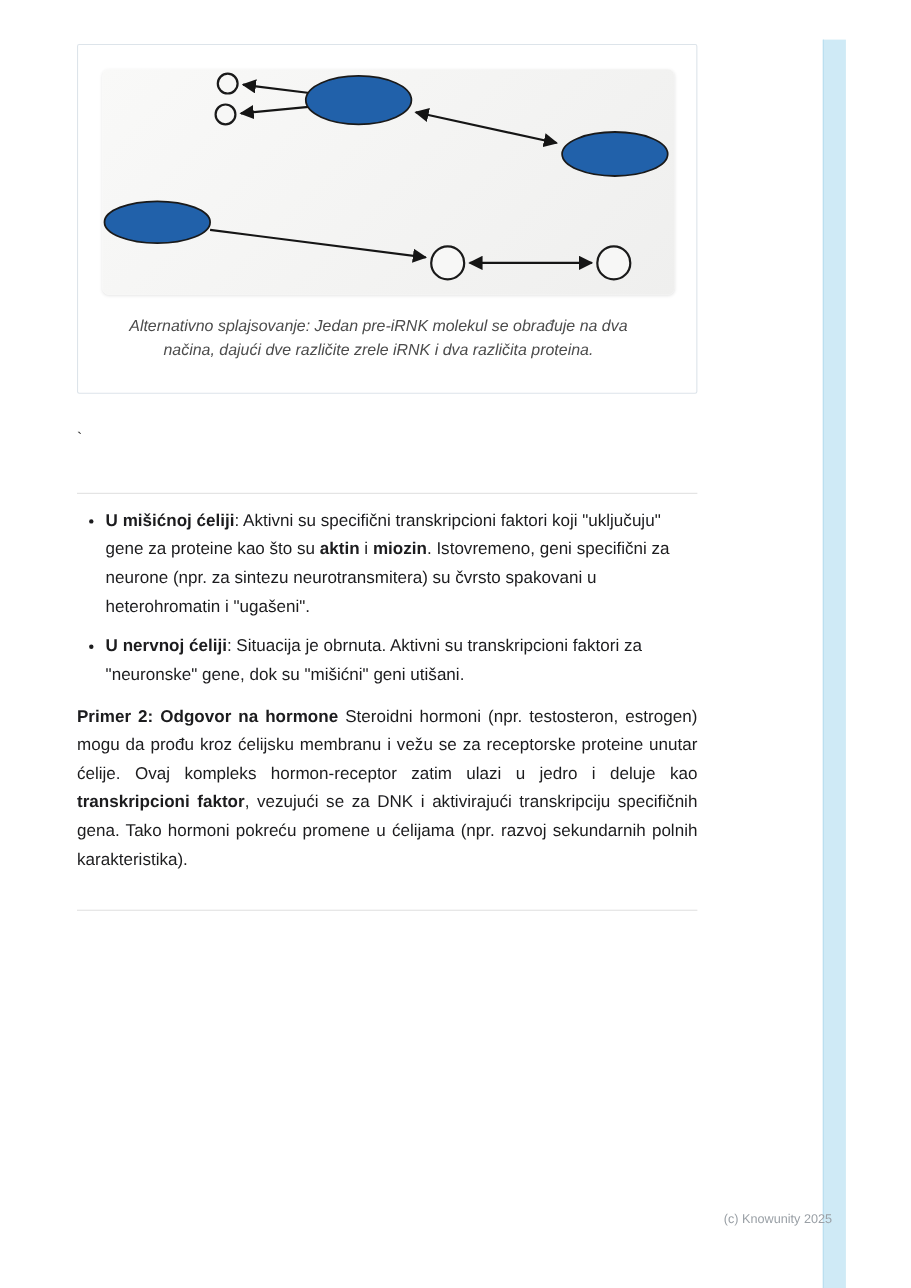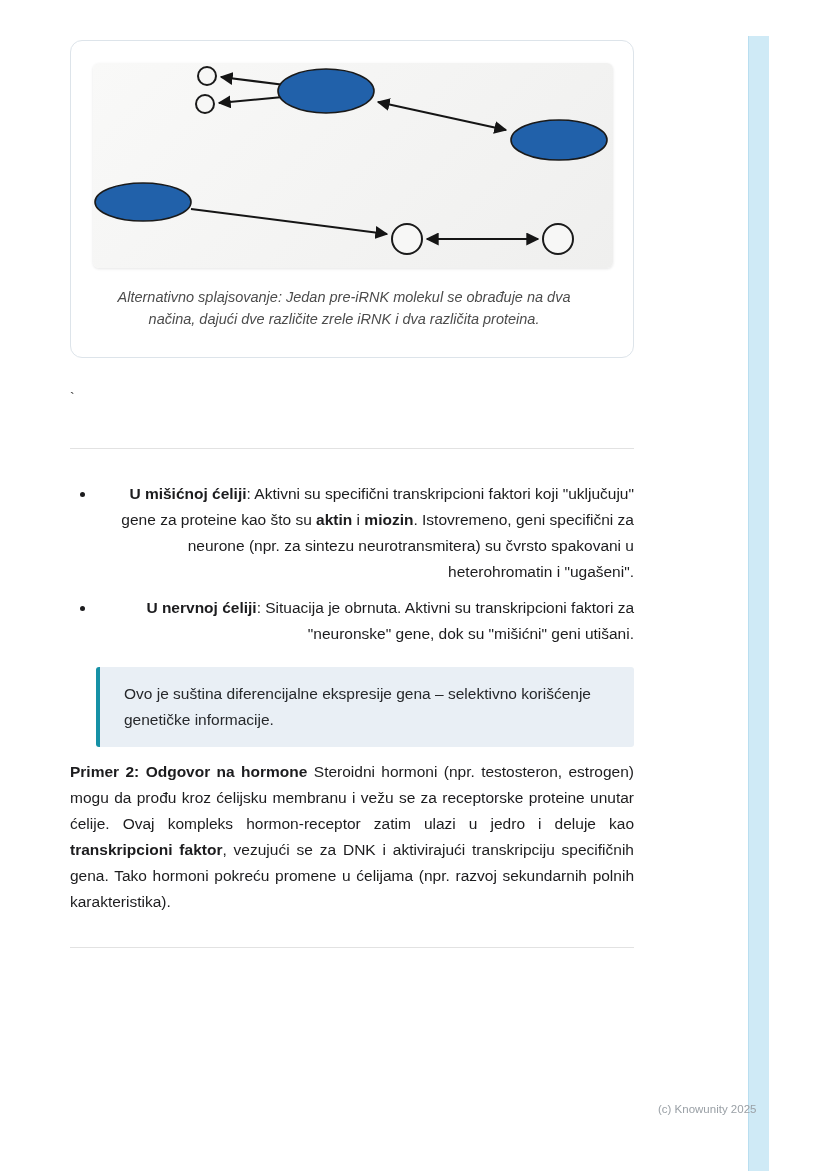--- a/index.html
+++ b/index.html
@@ -13,21 +13,21 @@
 
   .edge-stripe {
     position: absolute; left: 748px; top: 36px; width: 21px; height: 1135px;
     background: #cfeaf6; border-left: 1px solid #b9def0;
   }
 
   .content { position: absolute; left: 70px; top: 40px; width: 564px; }
 
   
   .figure-card {
-    border: 1px solid #dde4ea; border-radius: 12px;
+    border: 1px solid #dde4ea; border-radius: 2px;
     background: #fff; padding: 22px 38px 26px 22px;
   }
   .diagram {
     width: 520px; height: 205px; margin: 0 auto;
     background: linear-gradient(135deg, #f9f9f8 0%, #efefee 100%);
     border-radius: 6px; box-shadow: 0 1px 3px rgba(0,0,0,0.10);
   }
   .diagram svg { display: block; width: 520px; height: 205px; }
   figcaption {
     margin: 18px auto 0 auto; max-width: 500px;
@@ -43,21 +43,21 @@
   h1.section-heading {
     margin-top: 30px; font-size: 23px; font-weight: 700;
     color: #2bb2e6; letter-spacing: 0.2px;
   }
   h1.section-heading.second { margin-top: 28px; }
 
   p.body-para { margin-top: 18px; font-size: 15.5px; line-height: 26px; text-align: justify; }
   p.body-para strong, li strong { font-weight: 700; }
   p.body-para.p2 { margin-top: 12px; }
 
-  ul.bullet-list { margin-top: 32px; padding-left: 26px; list-style: disc; text-align: right; }
+  ul.bullet-list { margin-top: 12px; padding-left: 26px; list-style: disc; }
   ul.bullet-list li { font-size: 15.5px; line-height: 26px; margin-bottom: 10px; }
 
   .callout {
     margin-top: 20px; margin-left: 26px; width: 538px;
     background: #e9eff5; border-left: 4px solid #1691a6;
     border-radius: 3px; padding: 14px 24px;
   }
   .callout p { font-size: 15.5px; line-height: 26px; color: #26282b; }
 
   .footer-note {
@@ -109,23 +109,20 @@
 
     <hr class="divider">
 
 
 
     <ul class="bullet-list">
       <li><strong>U mišićnoj ćeliji</strong><span>: Aktivni su specifični transkripcioni faktori koji "uključuju" gene za proteine kao što su </span><strong>aktin</strong><span> i </span><strong>miozin</strong><span>. Istovremeno, geni specifični za neurone (npr. za sintezu neurotransmitera) su čvrsto spakovani u heterohromatin i "ugašeni".</span></li>
       <li><strong>U nervnoj ćeliji</strong><span>: Situacija je obrnuta. Aktivni su transkripcioni faktori za "neuronske" gene, dok su "mišićni" geni utišani.</span></li>
     </ul>
 
-    <div class="callout">
-      <p>Ovo je suština diferencijalne ekspresije gena – selektivno korišćenje genetičke informacije.</p>
-    </div>
 
     <p class="body-para p2"><strong>Primer 2: Odgovor na hormone</strong><span> Steroidni hormoni (npr. testosteron, estrogen) mogu da prođu kroz ćelijsku membranu i vežu se za receptorske proteine unutar ćelije. Ovaj kompleks hormon-receptor zatim ulazi u jedro i deluje kao </span><strong>transkripcioni faktor</strong><span>, vezujući se za DNK i aktivirajući transkripciju specifičnih gena. Tako hormoni pokreću promene u ćelijama (npr. razvoj sekundarnih polnih karakteristika).</span></p>
 
     <hr class="divider second">
 
 
   </div>
 
   <div class="footer-note">(c) Knowunity 2025</div>
 

